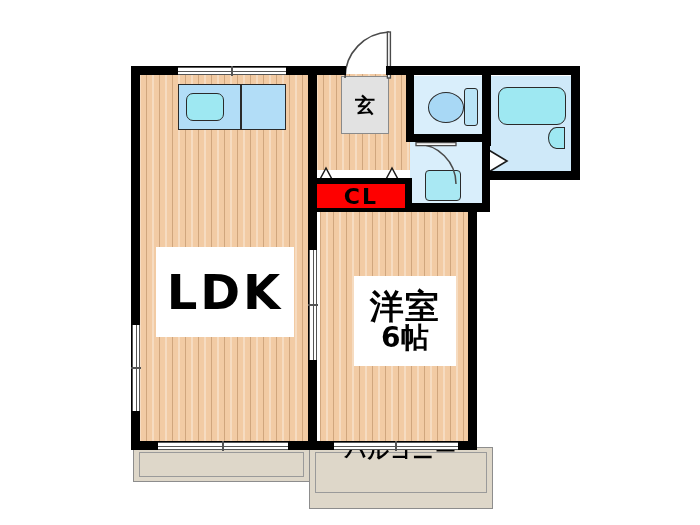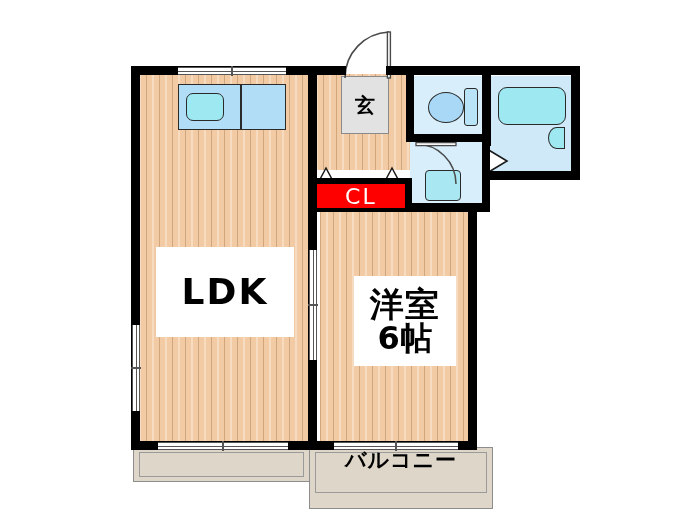--- a/index.html
+++ b/index.html
@@ -41,21 +41,21 @@
     position:absolute;background:#ffffff;color:#000000;
     display:flex;flex-direction:column;align-items:center;justify-content:center;
     line-height:1.02;letter-spacing:.02em;text-align:center;
   }
   .label .l1{font-weight:bold;}
   .label .l2{font-weight:bold;}
 
   .redbox{
     position:absolute;background:#fe0000;border:1.6px solid #000;
     display:flex;align-items:center;justify-content:center;
-    color:#ffffff;font-weight:normal;letter-spacing:.10em;
+    color:#000000;font-weight:bold;letter-spacing:.10em;
   }
   .genkan-label{
     position:absolute;display:flex;align-items:center;justify-content:center;
     color:#000;font-weight:bold;
   }
   .balcony-label{
     position:absolute;display:flex;align-items:center;justify-content:center;
     color:#000;font-weight:bold;letter-spacing:.05em;white-space:nowrap;
   }
 
@@ -69,21 +69,21 @@
 
   svg{display:block;overflow:visible;}
 </style>
 </head>
 <body>
 
 <div id="plan">
 
   <div class="abs balconyfloor" style="left:309px;top:447px;width:184px;height:62px;border:1.5px solid #8d8d8d;"></div>
   <div class="abs" style="left:315px;top:452px;width:172px;height:41px;border:1.2px solid #9a9a9a;"></div>
-  <div class="balcony-label" style="left:309px;top:442px;width:184px;height:36px;font-size:21px;">バルコニー</div>
+  <div class="balcony-label" style="left:309px;top:433px;width:184px;height:36px;font-size:21px;">バルコニー</div>
 
   <div class="abs balconyfloor" style="left:133px;top:447px;width:177px;height:35px;border:1.5px solid #8d8d8d;"></div>
   <div class="abs" style="left:139px;top:452px;width:165px;height:25px;border:1.2px solid #9a9a9a;"></div>
 
   <div class="abs floor" style="left:133px;top:74px;width:177px;height:372px;"></div>
 
   <div class="abs floor" style="left:320px;top:208px;width:152px;height:238px;"></div>
 
   <div class="abs floor" style="left:310px;top:74px;width:100px;height:96px;"></div>
 
@@ -186,21 +186,21 @@
     <div class="sash"></div>
       <div class="mull" style="left:61px;"></div>
   </div>
 
   <div class="abs win-v" style="left:309px;top:250px;width:8px;height:110px;">
     <div class="sash"></div>
       <div class="mull" style="top:54px;"></div>
   </div>
 
   <div class="label" style="left:156px;top:247px;width:138px;height:90px;">
-    <span class="l1" style="font-size:36px;letter-spacing:.06em;">LDK</span>
+    <span class="l1" style="font-size:48px;letter-spacing:.06em;">LDK</span>
   </div>
 
   <div class="label" style="left:354px;top:276px;width:102px;height:90px;">
     <span class="l1" style="font-size:34px;letter-spacing:.04em;">洋室</span>
-    <span class="l2" style="font-size:32px;">6帖</span>
+    <span class="l2" style="font-size:28px;">6帖</span>
   </div>
 
 </div>
 
 </body></html>

